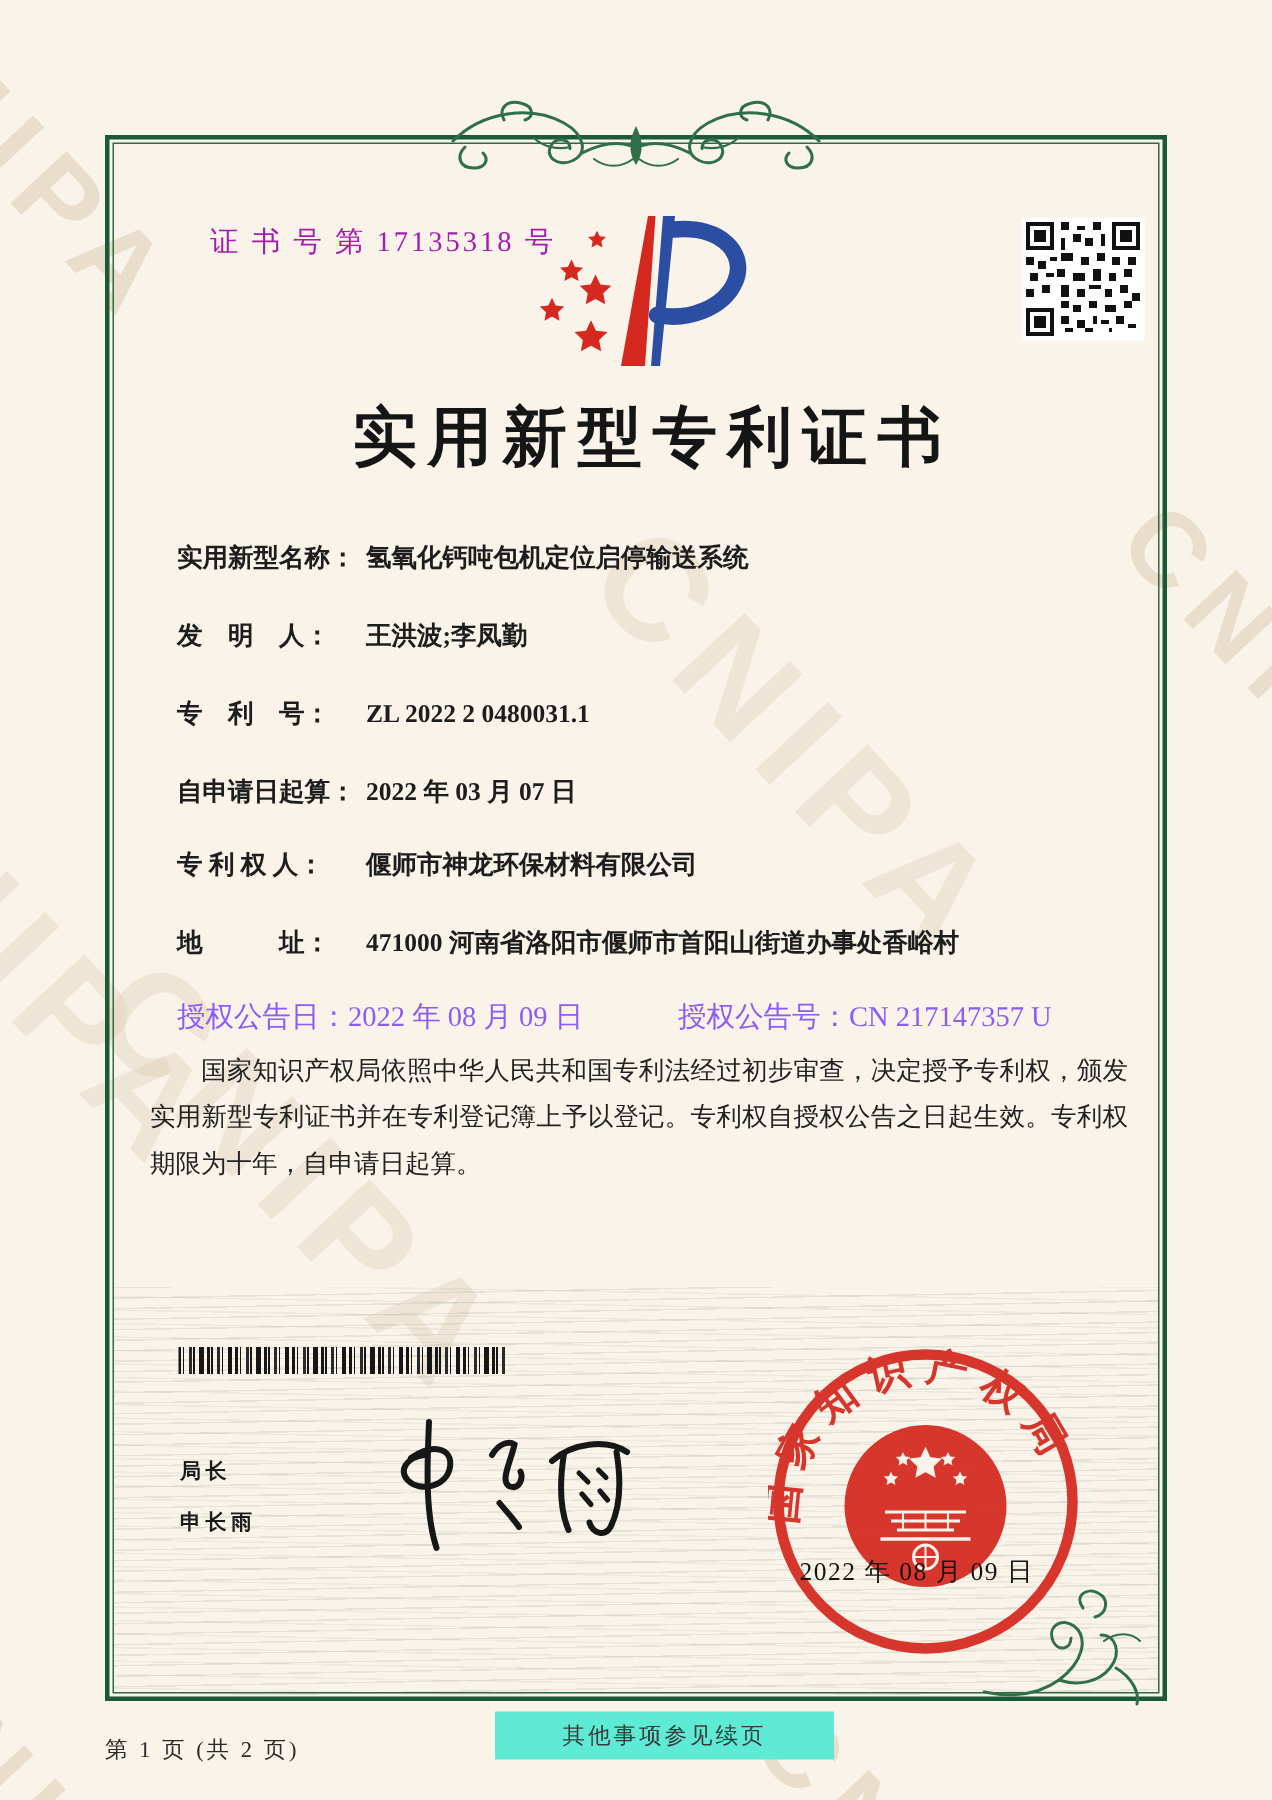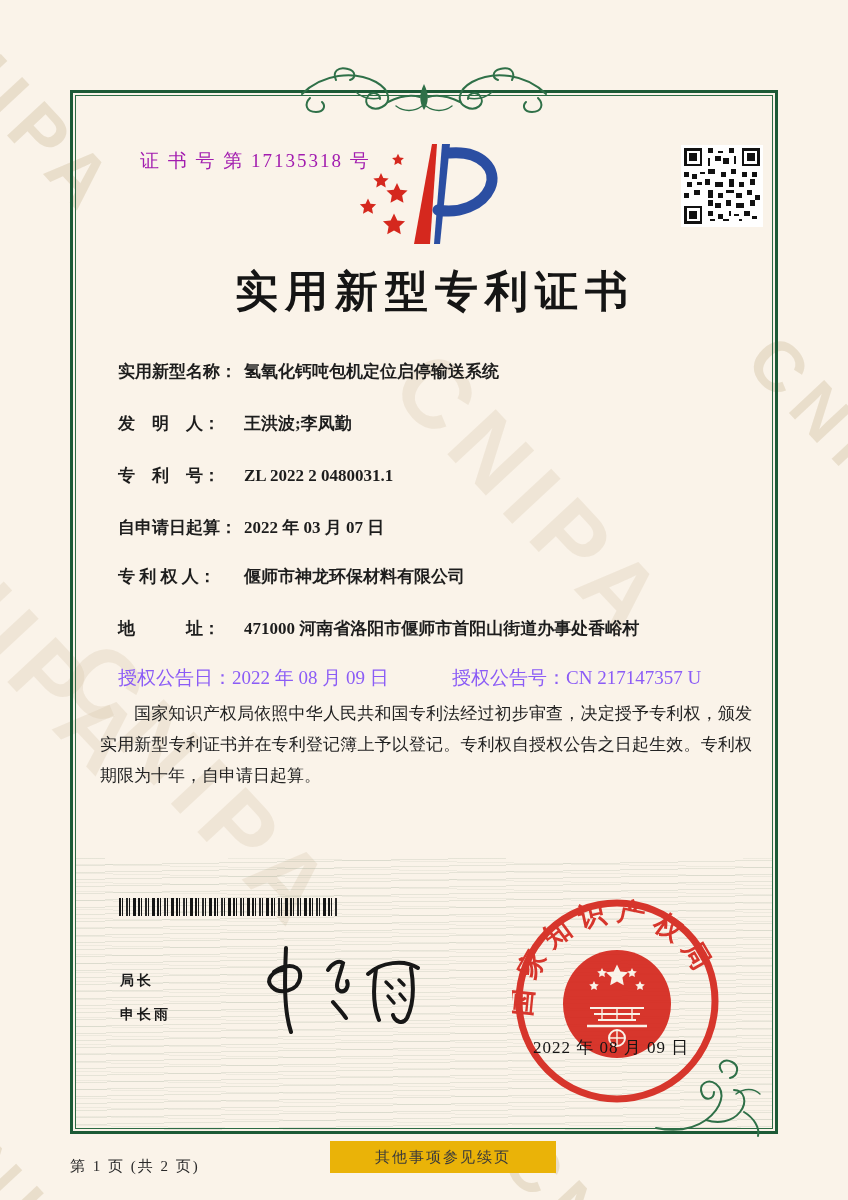--- a/index.html
+++ b/index.html
@@ -51,21 +51,21 @@
   .director{position:absolute;left:120px;font-family:"Liberation Sans",sans-serif;
       font-weight:600;font-size:14px;color:#1b1b1b;letter-spacing:3px;}
   .sig{position:absolute;left:236px;top:938px;}
 
   .seal{position:absolute;left:512px;top:896px;opacity:.93;}
   .seal-date{position:absolute;left:533px;top:1036px;font-size:17px;color:#141414;
       letter-spacing:1px;white-space:nowrap;}
 
   .footer-page{position:absolute;left:70px;top:1157px;width:708px;text-align:left;
       font-size:15px;color:#2a2a2a;letter-spacing:2px;}
-  .note-strip{position:absolute;left:330px;top:1141px;width:226px;height:32px;background:#eab308;
+  .note-strip{position:absolute;left:330px;top:1141px;width:226px;height:32px;background:#5eead4;
       display:flex;align-items:center;justify-content:center;font-size:15px;color:#3a3a3a;letter-spacing:2px;}
 
   .orn{position:absolute;}
 </style>
 </head>
 <body>
 
 <div class="page">
 
   <div class="wm" style="left:-58px;top:-34px;font-size:74px;">CNIPA</div>

